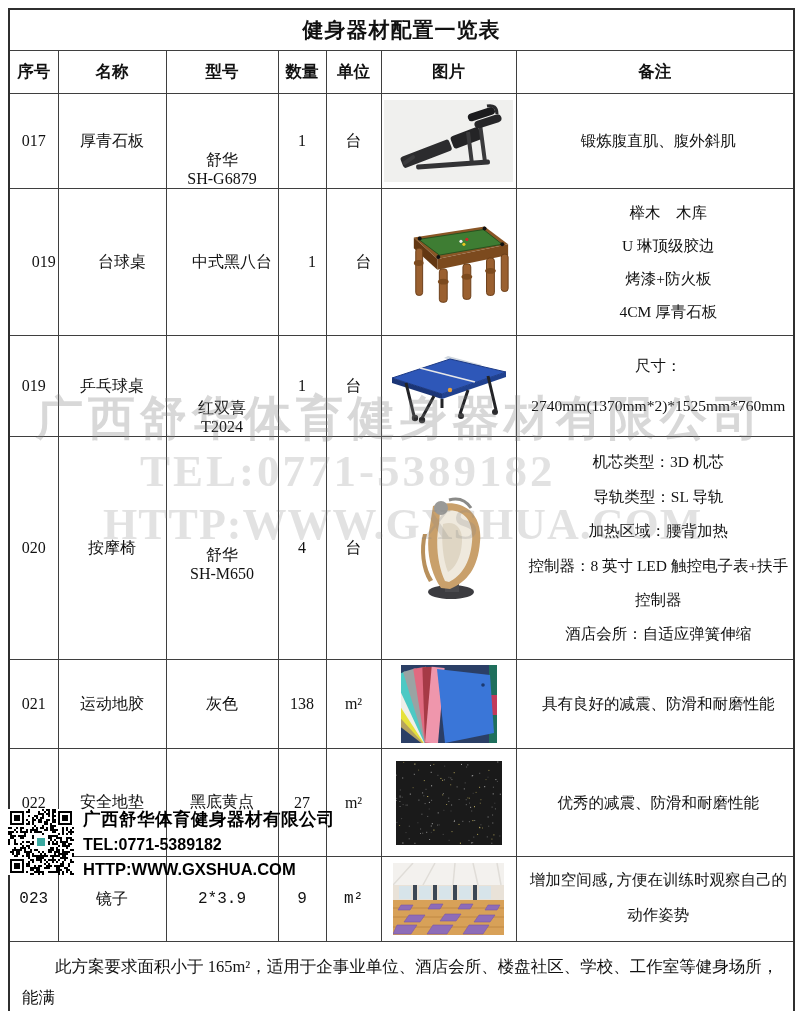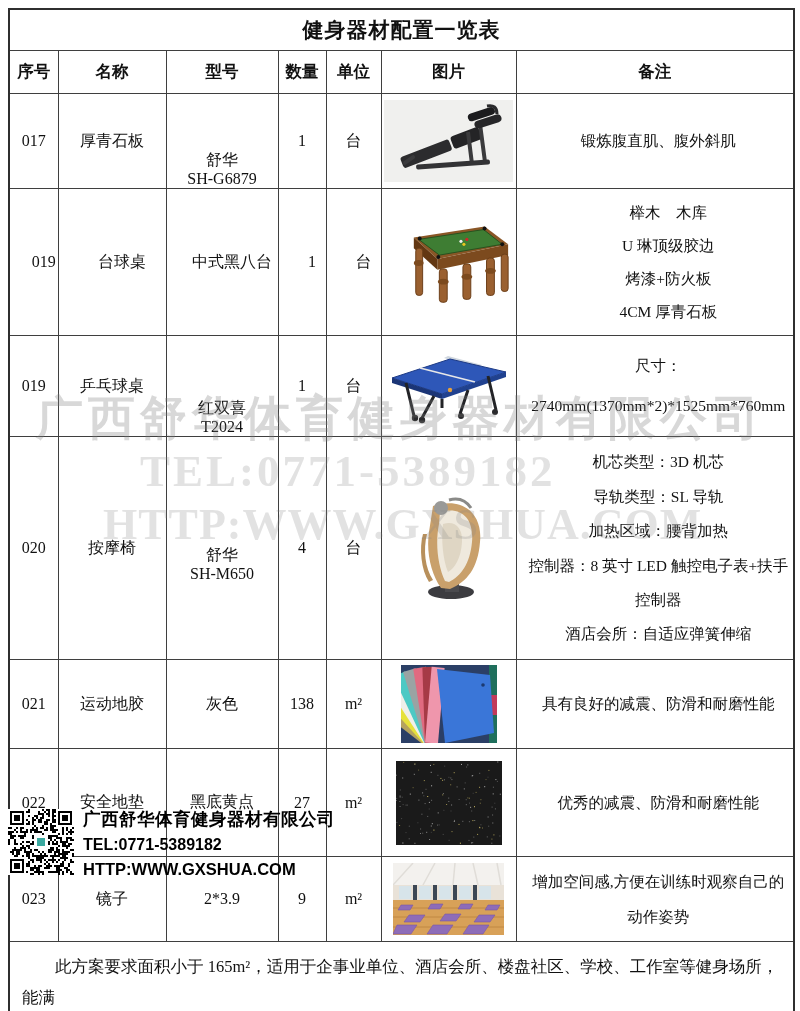--- a/index.html
+++ b/index.html
@@ -11,21 +11,21 @@
   table.sheet td{border:1px solid #3f3f3f;padding:0;vertical-align:middle;text-align:center;
                  font-size:16px;overflow:hidden;margin-top:48px;}
 
   tr.title-row td{height:40px;font-family:"Liberation Sans","DejaVu Sans",sans-serif;
                   font-weight:bold;font-size:21px;letter-spacing:1px;}
   tr.header-row td{height:42px;font-family:"Liberation Sans","DejaVu Sans",sans-serif;
                    font-weight:bold;font-size:16.5px;}
 
   tr.h017 td{height:94px;}  tr.h018 td{height:146px;padding-left:20px;} tr.h019 td{height:100px;}
   tr.h020 td{height:222px;} tr.h021 td{height:88px;}  tr.h022 td{height:107px;}
-  tr.h023 td{height:84px;}  tr.note-row td{height:72px;}
+  tr.h023 td{height:84px;font-family:Liberation Mono, monospace;}  tr.note-row td{height:72px;}
 
   .stack{display:flex;flex-direction:column;justify-content:flex-end;height:100%;}
   .stack .line{line-height:1.2;}
   td.remarks-cell{text-align:left;}
   .remarks{display:flex;flex-direction:column;justify-content:space-evenly;height:100%;
            padding-left:9px;padding-right:2px;align-items:center;}
   .remarks .line{line-height:1.25;font-size:15.5px;}
 
   .img-wrap{display:flex;align-items:center;justify-content:center;height:100%;}
 

